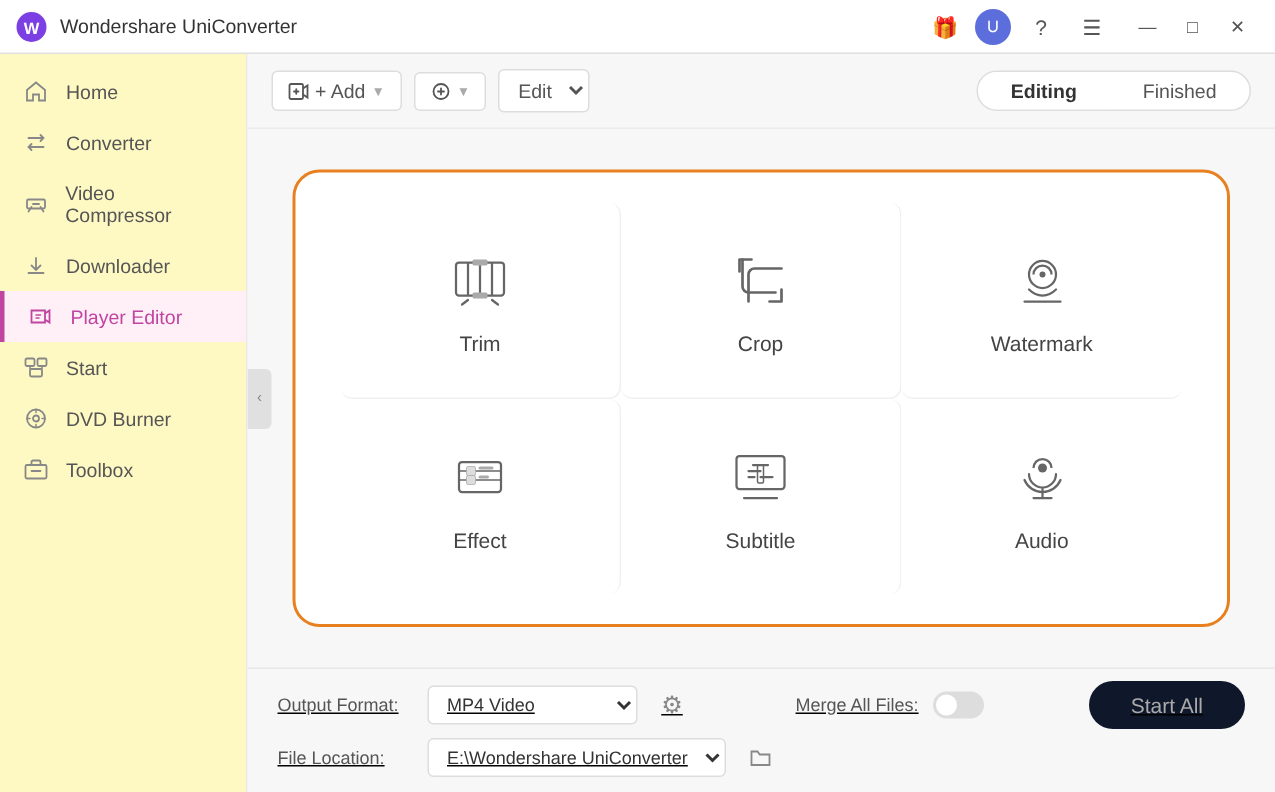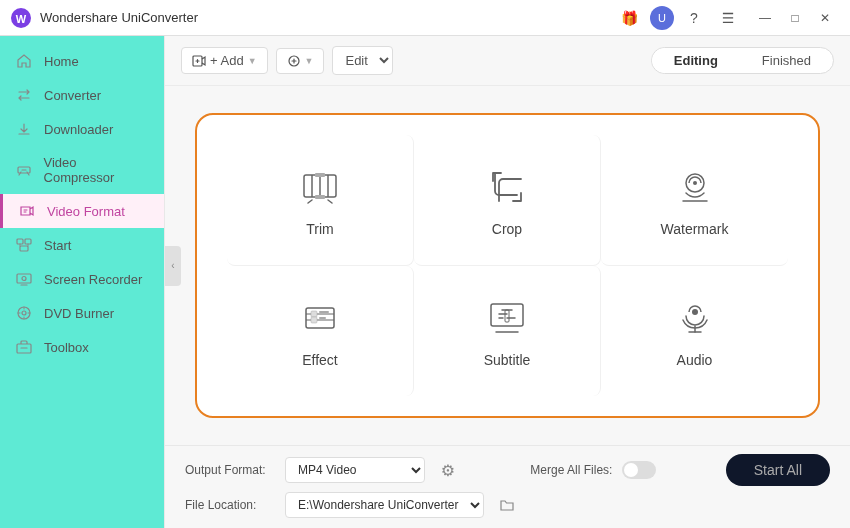--- a/index.html
+++ b/index.html
@@ -76,21 +76,21 @@
     
     .main-layout {
       display: flex;
       flex: 1;
       overflow: hidden;
     }
 
     
     .sidebar {
       width: 165px;
-      background: #5eead4;
+      background: #fef9c3;
       border-right: 1px solid #e8e8e8;
       display: flex;
       flex-direction: column;
       padding: 8px 0;
     }
     .sidebar-item {
       display: flex;
       align-items: center;
       padding: 9px 16px;
       cursor: pointer;
@@ -263,20 +263,21 @@
       background: #f7f7f7;
       border-top: 1px solid #e8e8e8;
       display: flex;
       flex-direction: column;
       gap: 6px;
     }
     .bottom-row {
       display: flex;
       align-items: center;
       gap: 10px;
+      text-decoration: underline;
     }
     .bottom-label {
       font-size: 12px;
       color: #555;
       min-width: 90px;
     }
     .bottom-select {
       padding: 4px 8px;
       border: 1px solid #ddd;
       border-radius: 4px;
@@ -368,63 +369,53 @@
       <span class="sidebar-icon">
         <svg width="16" height="16" viewBox="0 0 16 16" fill="none">
           <path d="M3 5h10M11 3l2 2-2 2M13 11H3M5 9l-2 2 2 2" stroke="#888" stroke-width="1.2" stroke-linecap="round"></path>
         </svg>
       </span>
       <span>Converter</span>
     </div>
     <div class="sidebar-item">
       <span class="sidebar-icon">
         <svg width="16" height="16" viewBox="0 0 16 16" fill="none">
-          <path d="M8 3v7M5 8l3 3 3-3M3 13h10" stroke="#888" stroke-width="1.2" stroke-linecap="round"></path>
-        </svg>
-      </span>
-      <span>Downloader</span>
-    </div>
-    <div class="sidebar-item">
-      <span class="sidebar-icon">
-        <svg width="16" height="16" viewBox="0 0 16 16" fill="none">
           <rect x="2" y="5" width="12" height="6" rx="1" stroke="#888" stroke-width="1.2"></rect>
           <path d="M6 8h4M5 10l-2 3M11 10l2 3" stroke="#888" stroke-width="1.2" stroke-linecap="round"></path>
         </svg>
       </span>
       <span>Video Compressor</span>
     </div>
+    <div class="sidebar-item">
+      <span class="sidebar-icon">
+        <svg width="16" height="16" viewBox="0 0 16 16" fill="none">
+          <path d="M8 3v7M5 8l3 3 3-3M3 13h10" stroke="#888" stroke-width="1.2" stroke-linecap="round"></path>
+        </svg>
+      </span>
+      <span>Downloader</span>
+    </div>
     <div class="sidebar-item active">
       <span class="sidebar-icon">
         <svg width="16" height="16" viewBox="0 0 16 16" fill="none">
           <path d="M2 4h9v8H2zM11 6l3-2v8l-3-2z" stroke="#c044a0" stroke-width="1.2" fill="none"></path>
           <path d="M5 7h3M5 9h2" stroke="#c044a0" stroke-width="1" stroke-linecap="round"></path>
         </svg>
       </span>
-      <span>Video Format</span>
+      <span>Player Editor</span>
     </div>
     <div class="sidebar-item">
       <span class="sidebar-icon">
         <svg width="16" height="16" viewBox="0 0 16 16" fill="none">
           <rect x="1" y="2" width="6" height="5" rx="1" stroke="#888" stroke-width="1.2"></rect>
           <rect x="9" y="2" width="6" height="5" rx="1" stroke="#888" stroke-width="1.2"></rect>
           <rect x="4" y="9" width="8" height="5" rx="1" stroke="#888" stroke-width="1.2"></rect>
           <path d="M4 7v2M12 7v2" stroke="#888" stroke-width="1" stroke-linecap="round"></path>
         </svg>
       </span>
       <span>Start</span>
-    </div>
-    <div class="sidebar-item">
-      <span class="sidebar-icon">
-        <svg width="16" height="16" viewBox="0 0 16 16" fill="none">
-          <rect x="1" y="3" width="14" height="9" rx="1" stroke="#888" stroke-width="1.2"></rect>
-          <circle cx="8" cy="7.5" r="2" stroke="#888" stroke-width="1.2"></circle>
-          <path d="M5 14h6" stroke="#888" stroke-width="1.2" stroke-linecap="round"></path>
-        </svg>
-      </span>
-      <span>Screen Recorder</span>
     </div>
     <div class="sidebar-item">
       <span class="sidebar-icon">
         <svg width="16" height="16" viewBox="0 0 16 16" fill="none">
           <circle cx="8" cy="8" r="6" stroke="#888" stroke-width="1.2"></circle>
           <circle cx="8" cy="8" r="2" stroke="#888" stroke-width="1.2"></circle>
           <path d="M8 2v2M8 12v2M2 8h2M12 8h2" stroke="#888" stroke-width="1" stroke-linecap="round"></path>
         </svg>
       </span>
       <span>DVD Burner</span>

